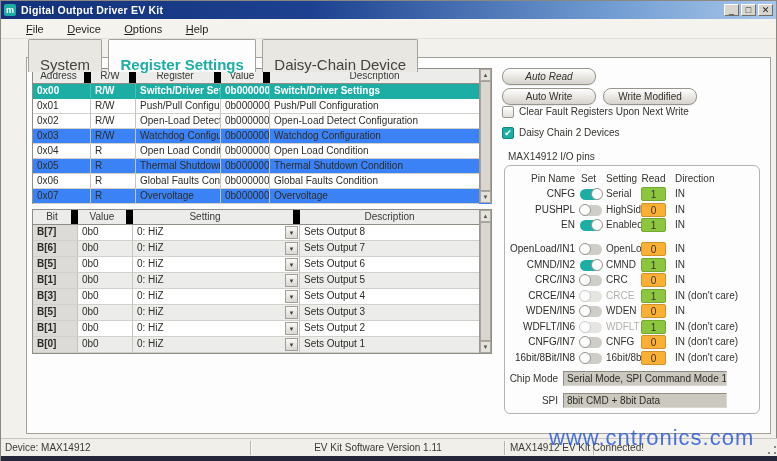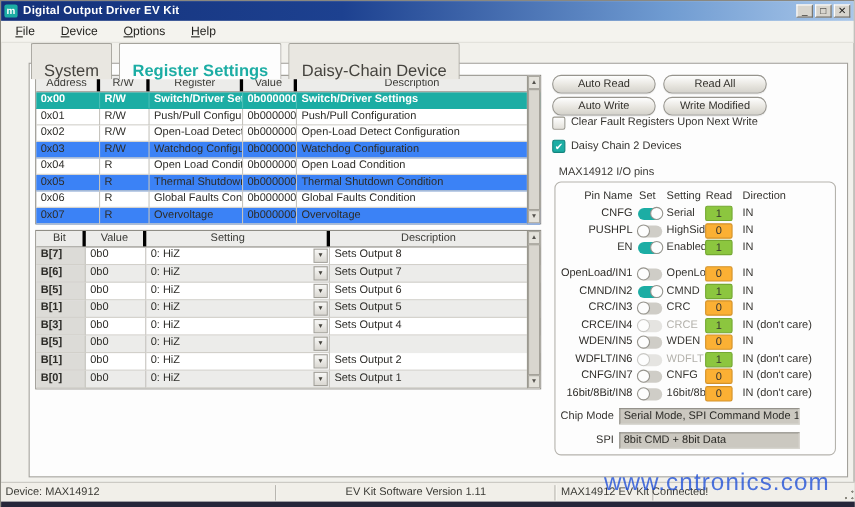--- a/index.html
+++ b/index.html
@@ -16,40 +16,40 @@
     background:var(--teal,#1CADA4); color:#fff; font-size:9px; font-weight:bold;
     line-height:12px; text-align:center; }
   .title-text { color:#fff; font-size:10.5px; font-weight:bold; letter-spacing:.2px; }
   .win-btns { position:absolute; right:3px; top:3px; display:flex; gap:2px; }
   .wbtn { width:15px; height:12px; background:#d8d5ce; border:1px solid;
     border-color:#ffffff #6f6d66 #6f6d66 #ffffff; font-size:9px; line-height:10px;
     text-align:center; color:#22211e; }
 
   
   .menubar { position:absolute; left:0; top:18px; width:100%; height:20px;
-    background:#f4f3ee; border-bottom:1px solid #e2e0da; padding-left:4px; }
+    background:#f4f3ee; border-bottom:1px solid #e2e0da; padding-left:16px; }
   .menu-item { display:inline-block; padding:3px 10px 3px 9px; font-size:11px; color:#1f1e1b; }
   .menu-item::first-letter { text-decoration:underline; }
 
   
   .tabbar { position:absolute; left:27px; top:38px; height:19px; z-index:3; }
   .tab { display:inline-block; height:18px; line-height:17px; padding:16px 11px;
     font-size:15px; background:#e9e7e1; border:1px solid #a5a39c; border-bottom:none;
     border-radius:2px 2px 0 0; margin-right:2px; color:#45433e; vertical-align:bottom; }
   .tab.active { background:#fdfdfd; color:var(--teal,#1CADA4); font-weight:bold;
     height:19px; line-height:18px; }
 
   .panel { position:absolute; left:25px; top:56px; width:745px; height:377px;
     background:#fdfdfd; border:1px solid #a3a19b; }
 
   
   .tbl { position:absolute; border:1px solid #8f8d86; background:#fff; }
   .tbl-head { display:flex; height:15px; background:#ececea; border-bottom:1px solid #8f8d86; }
   .tbl-head .hcell { font-size:10px; color:#3a3a36; text-align:center; line-height:14px;
-    border-right:3px solid #000000; overflow:hidden; white-space:nowrap; }
+    border-right:7px solid #000000; overflow:hidden; white-space:nowrap; }
   .trow { display:flex; }
   .cell { font-size:10px; color:#2d2c28; line-height:14px; padding:0 4px;
     border-right:1px solid #c6c4be; border-bottom:1px solid #d2d0ca;
     overflow:hidden; white-space:nowrap; }
   .reg-tbl { left:5px; top:10px; width:460px; height:136px; }
   .reg-tbl .trow { height:15px; }
   .reg-tbl .c0{width:58px;} .reg-tbl .c1{width:45px;} .reg-tbl .c2{width:85px;}
   .reg-tbl .c3{width:49px;} .reg-tbl .c4{width:209px; border-right:none;}
   #reg-rows > .trow:nth-child(2n+4) { background:#3b82f6; }
   #reg-rows > .trow.selected { background:var(--teal,#1CADA4);font-weight:bold; }
@@ -74,21 +74,21 @@
   .sb-thumb { position:absolute; left:0; top:12px; bottom:12px; width:11px;
     background:#d9d6cf; border:1px solid #a5a29a; }
 
   .note { position:absolute; left:7px; top:337px; font-size:10px; color:#3b3a35; }
 
   
   .btn { position:absolute; width:94px; height:17px; border-radius:8px;
     border:1px solid #96948d; background:linear-gradient(#fefefe,#e8e6e0 55%,#d5d3cc);
     font-size:10px; color:#33312c; text-align:center; line-height:15px;
     box-shadow:0 1px 1px rgba(0,0,0,.08); }
-  .b-ar{left:475px;top:10px;} .b-ra{left:576px;top:10px;}
+  .b-ar{left:475px;top:10px;font-style:italic;} .b-ra{left:576px;top:10px;}
   .b-aw{left:475px;top:30px;} .b-wm{left:576px;top:30px;}
 
   .cb { position:absolute; display:flex; align-items:center; gap:5px; height:13px; }
   .cb1{left:475px; top:47px;} .cb2{left:475px; top:68px;}
   .cb-box { width:12px; height:12px; border-radius:2px; border:1px solid #9a988f;
     background:linear-gradient(#fefefe,#e3e1da); font-size:9px; line-height:11px;
     text-align:center; color:#fff; flex:none; }
   .cb-box.checked { background:var(--teal,#1CADA4); border-color:#13847d; }
   .cb-label { font-size:10px; color:#35332f; }
 
@@ -283,20 +283,21 @@
           <div class="trow">
             <div class="cell c0 bit-label">B[3]</div>
             <div class="cell c1">0b0</div>
             <div class="cell c2">0: HiZ<div class="combo">▼</div></div>
             <div class="cell c3">Sets Output 4</div>
           </div>
           <div class="trow">
             <div class="cell c0 bit-label">B[5]</div>
             <div class="cell c1">0b0</div>
             <div class="cell c2">0: HiZ<div class="combo">▼</div></div>
+            <div class="cell c3">Sets Output 3</div>
           </div>
           <div class="trow">
             <div class="cell c0 bit-label">B[1]</div>
             <div class="cell c1">0b0</div>
             <div class="cell c2">0: HiZ<div class="combo">▼</div></div>
             <div class="cell c3">Sets Output 2</div>
           </div>
           <div class="trow">
             <div class="cell c0 bit-label">B[0]</div>
             <div class="cell c1">0b0</div>
@@ -306,21 +307,20 @@
         </div>
       <div class="vscroll">
         <div class="sb-btn sb-up">▲</div>
         <div class="sb-thumb"></div>
         <div class="sb-btn sb-dn">▼</div>
       </div>
     </div>
 
 
     <div class="btn b-ar">Auto Read</div>
-    <div class="btn b-ra">Read All</div>
     <div class="btn b-aw">Auto Write</div>
     <div class="btn b-wm">Write Modified</div>
 
     <div class="cb cb1">
       <div class="cb-box"></div>
       <span class="cb-label">Clear Fault Registers Upon Next Write</span>
     </div>
     <div class="cb cb2">
       <div class="cb-box checked">✔</div>
       <span class="cb-label">Daisy Chain 2 Devices</span>

